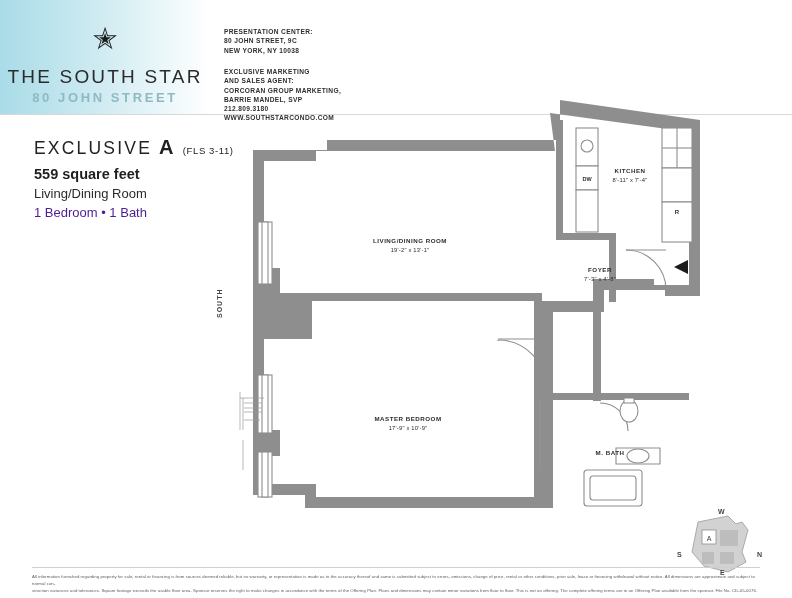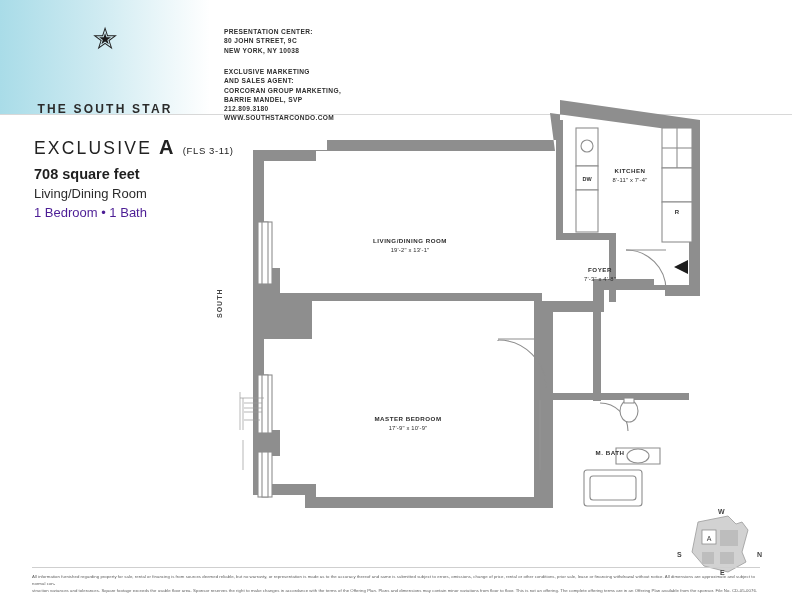--- a/index.html
+++ b/index.html
@@ -19,23 +19,22 @@
     width: 210px; height: 114px;
     background: linear-gradient(90deg, #a9dce8 0%, #cdeaf1 45%, #ffffff 100%);
     text-align: center;
   }
   .star {
     position: absolute; left: 50%; top: 24px; transform: translateX(-50%);
     font-size: 30px; line-height: 30px; color: #1b1b1b;
   }
   .logo-title {
     position: absolute; left: 0; right: 0; top: 66px;
-    font-size: 12px; letter-spacing: 2.2px; font-weight: 700;
+    font-size: 19px; letter-spacing: 2.2px; font-weight: 400;
     color: #2b2b2b;
-    margin-top: 36px;
   }
   .logo-sub {
     position: absolute; left: 0; right: 0; top: 90px;
     font-size: 13px; letter-spacing: 2.6px; font-weight: 700;
     color: #8fb9c4;
   }
 
   .info-col {
     position: absolute; font-size: 6.6px; line-height: 9.3px;
     letter-spacing: 0.35px; color: #2f2f2f; font-weight: 700;
@@ -99,20 +98,21 @@
     position: absolute; left: 32px; top: 573px; width: 730px;
     font-size: 4.3px; line-height: 7.2px; color: #5c5c5c; letter-spacing: .05px;
   }
 </style>
 </head>
 <body>
 
 <div class="logo-block">
   <div class="star">✭</div>
   <div class="logo-title">THE SOUTH STAR</div>
+  <div class="logo-sub">80 JOHN STREET</div>
 </div>
 
 <div class="info-col a">
   <div>PRESENTATION CENTER:</div>
   <div>80 JOHN STREET, 9C</div>
   <div>NEW YORK, NY 10038</div>
 </div>
 
 <div class="info-col b">
   <div>EXCLUSIVE MARKETING</div>
@@ -123,21 +123,21 @@
   <div>WWW.SOUTHSTARCONDO.COM</div>
 </div>
 
 <div class="hr-top"></div>
 
 <div class="res-title">
   <span>EXCLUSIVE</span>
   <span class="a-letter">A</span>
   <span class="fls">(FLS 3-11)</span>
 </div>
-<div class="sqft">708 square feet</div>
+<div class="sqft">559 square feet</div>
 <div class="desc1">Living/Dining Room</div>
 <div class="desc2">1 Bedroom • 1 Bath</div>
 
 <svg id="floorplan" width="792" height="598">
   <g fill="#8e8e8e" stroke="none">
 
     <path d="M253,150 H327 V140 H560 L560,100 L700,120 L700,296 L665,296 L665,290 L604,290 L604,312
              L553,312 L553,508 L305,508 L305,495 L253,495 Z
              M264,161 H316 V151 H555 L550,113 L689,132 L689,285 L654,285 L654,279 L593,279 L593,301
              L542,301 L542,497 L316,497 L316,484 L264,484 Z" fill="#8e8e8e" fill-rule="evenodd"></path>

